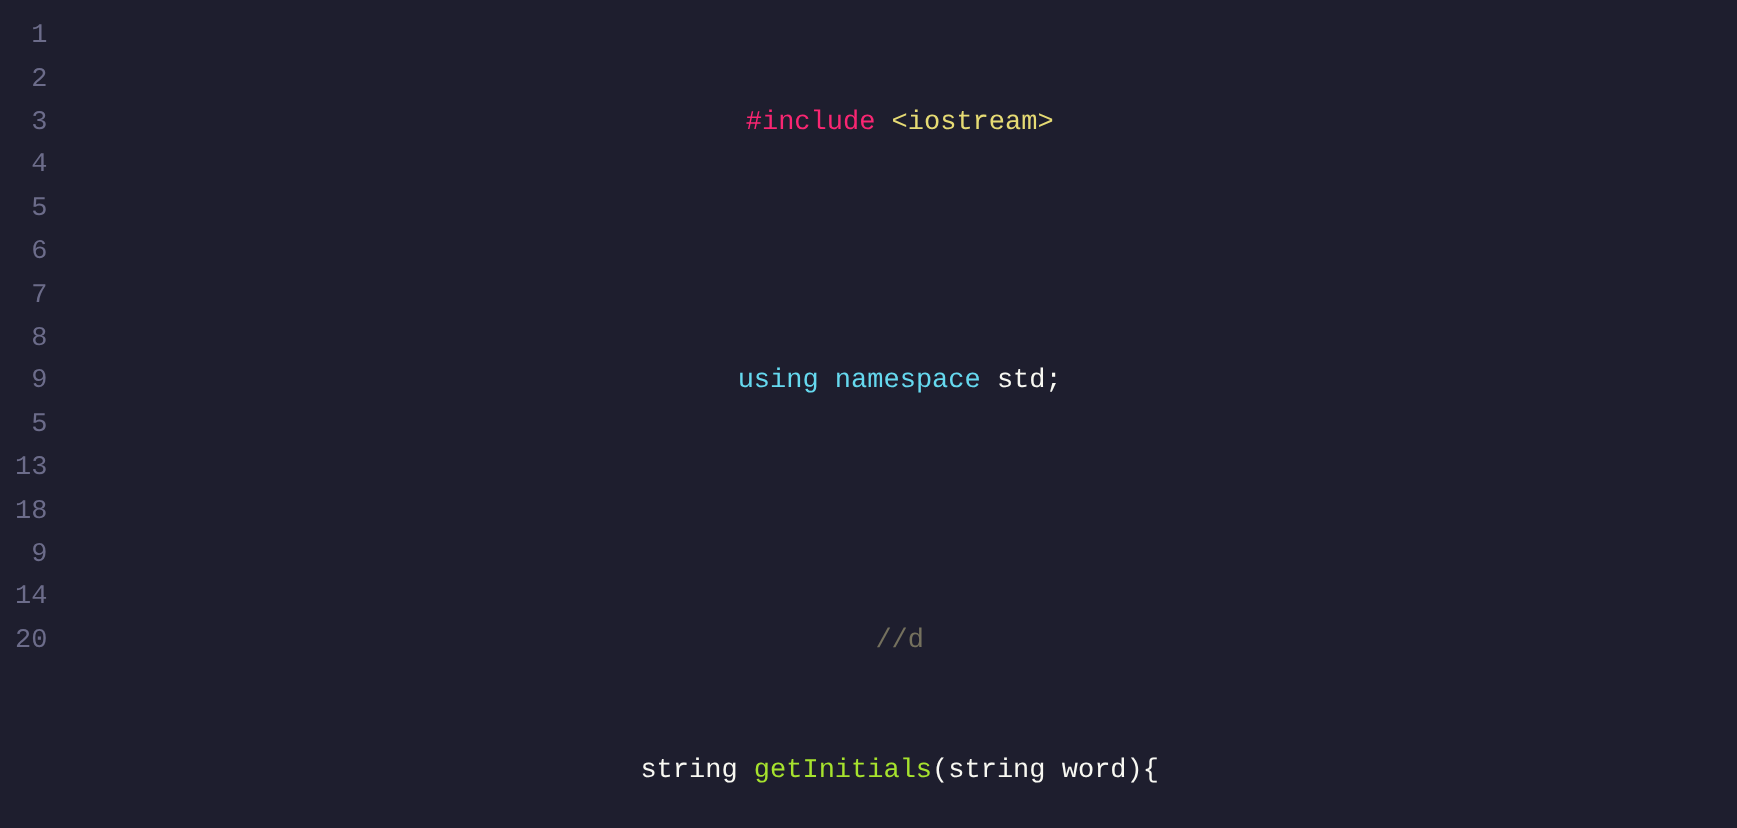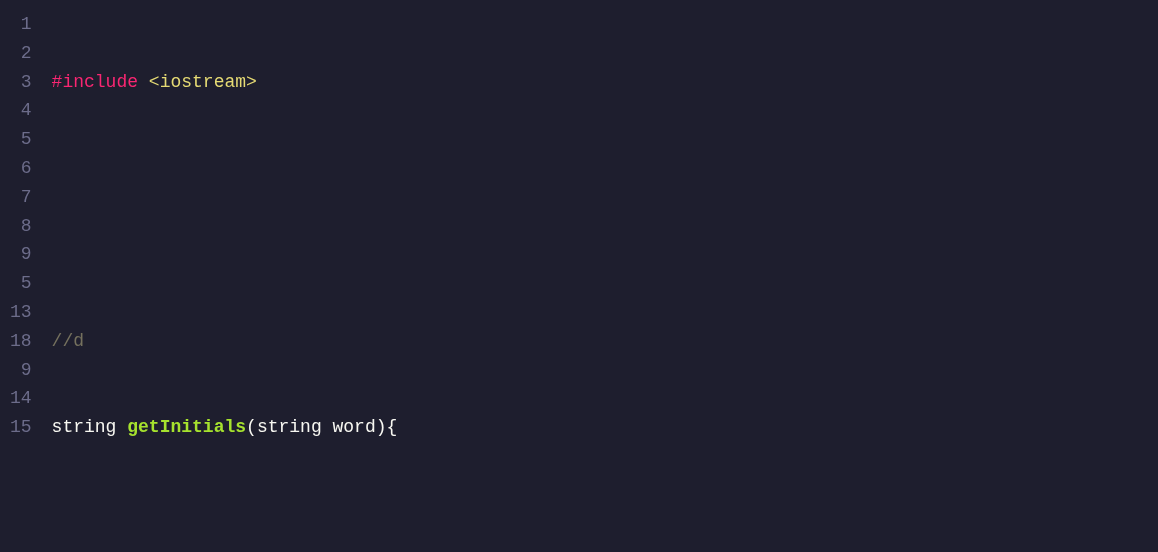--- a/index.html
+++ b/index.html
@@ -42,24 +42,25 @@
 
     .code-content {
       flex: 1;
       padding: 0 10px;
       white-space: pre;
     }
 
     .code-line {
       height: 1.6em;
       display: block;
+      text-align: center;
     }
     .kw-white { color: #f8f8f2; }
     .kw-comment { color: #75715e; }
-    .kw-func { color: #a6e22e; font-weight: bold; }
+    .kw-func { color: #a6e22e; }
 
     
     .pp { color: #f92672; }
     
     .hdr { color: #e6db74; }
     
     .ns-kw { color: #66d9ef; }
   </style>
 </head>
 <body>
@@ -73,25 +74,26 @@
     <div>5</div>
     <div>6</div>
     <div>7</div>
     <div>8</div>
     <div>9</div>
     <div>5</div>
     <div>13</div>
     <div>18</div>
     <div>9</div>
     <div>14</div>
-    <div>15</div>
+    <div>20</div>
   </div>
   <div class="code-content">
     <span class="code-line"><span class="pp">#include </span><span class="hdr">&lt;iostream&gt;</span></span>
     <span class="code-line"> </span>
+    <span class="code-line"><span class="ns-kw">using </span><span class="ns-kw">namespace </span><span class="kw-white">std;</span></span>
     <span class="code-line"> </span>
     <span class="code-line"><span class="kw-comment">//d</span></span>
     <span class="code-line"><span class="kw-white">string </span><span class="kw-func">getInitials</span><span class="kw-white">(</span><span class="kw-white">string </span><span class="kw-white">word</span><span class="kw-white">){</span></span>
     
     
     
     
     
     
     

